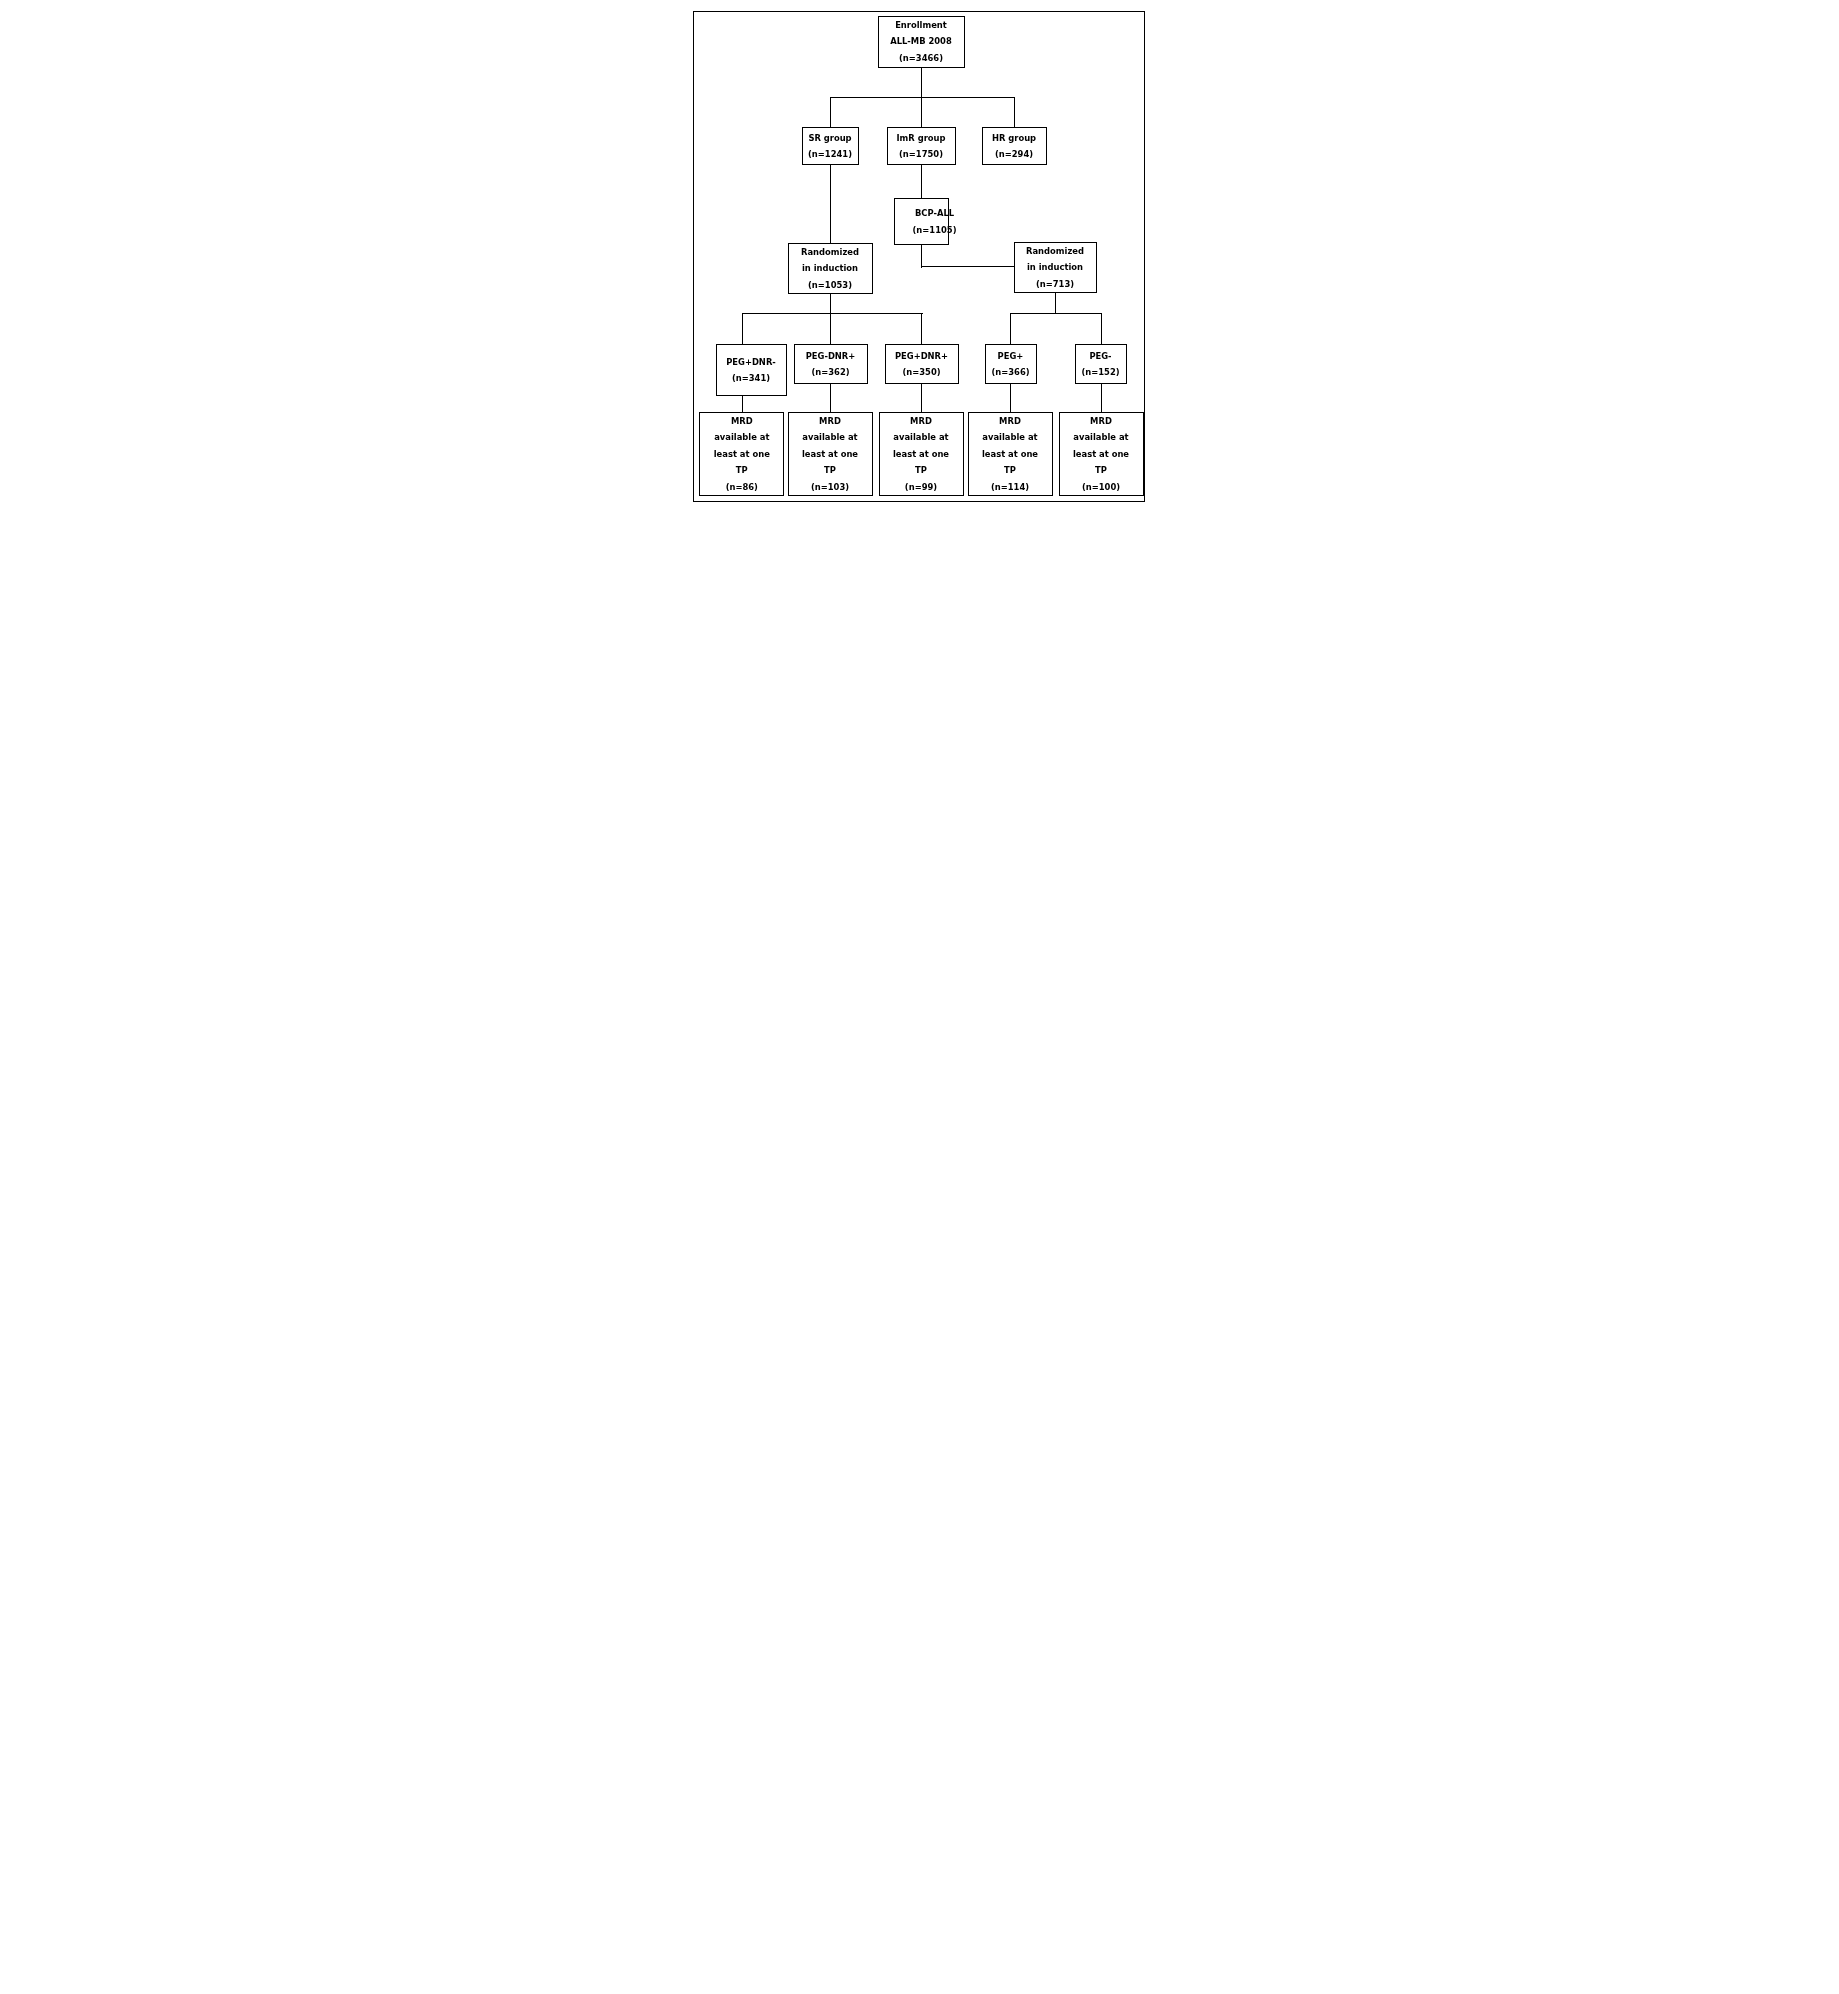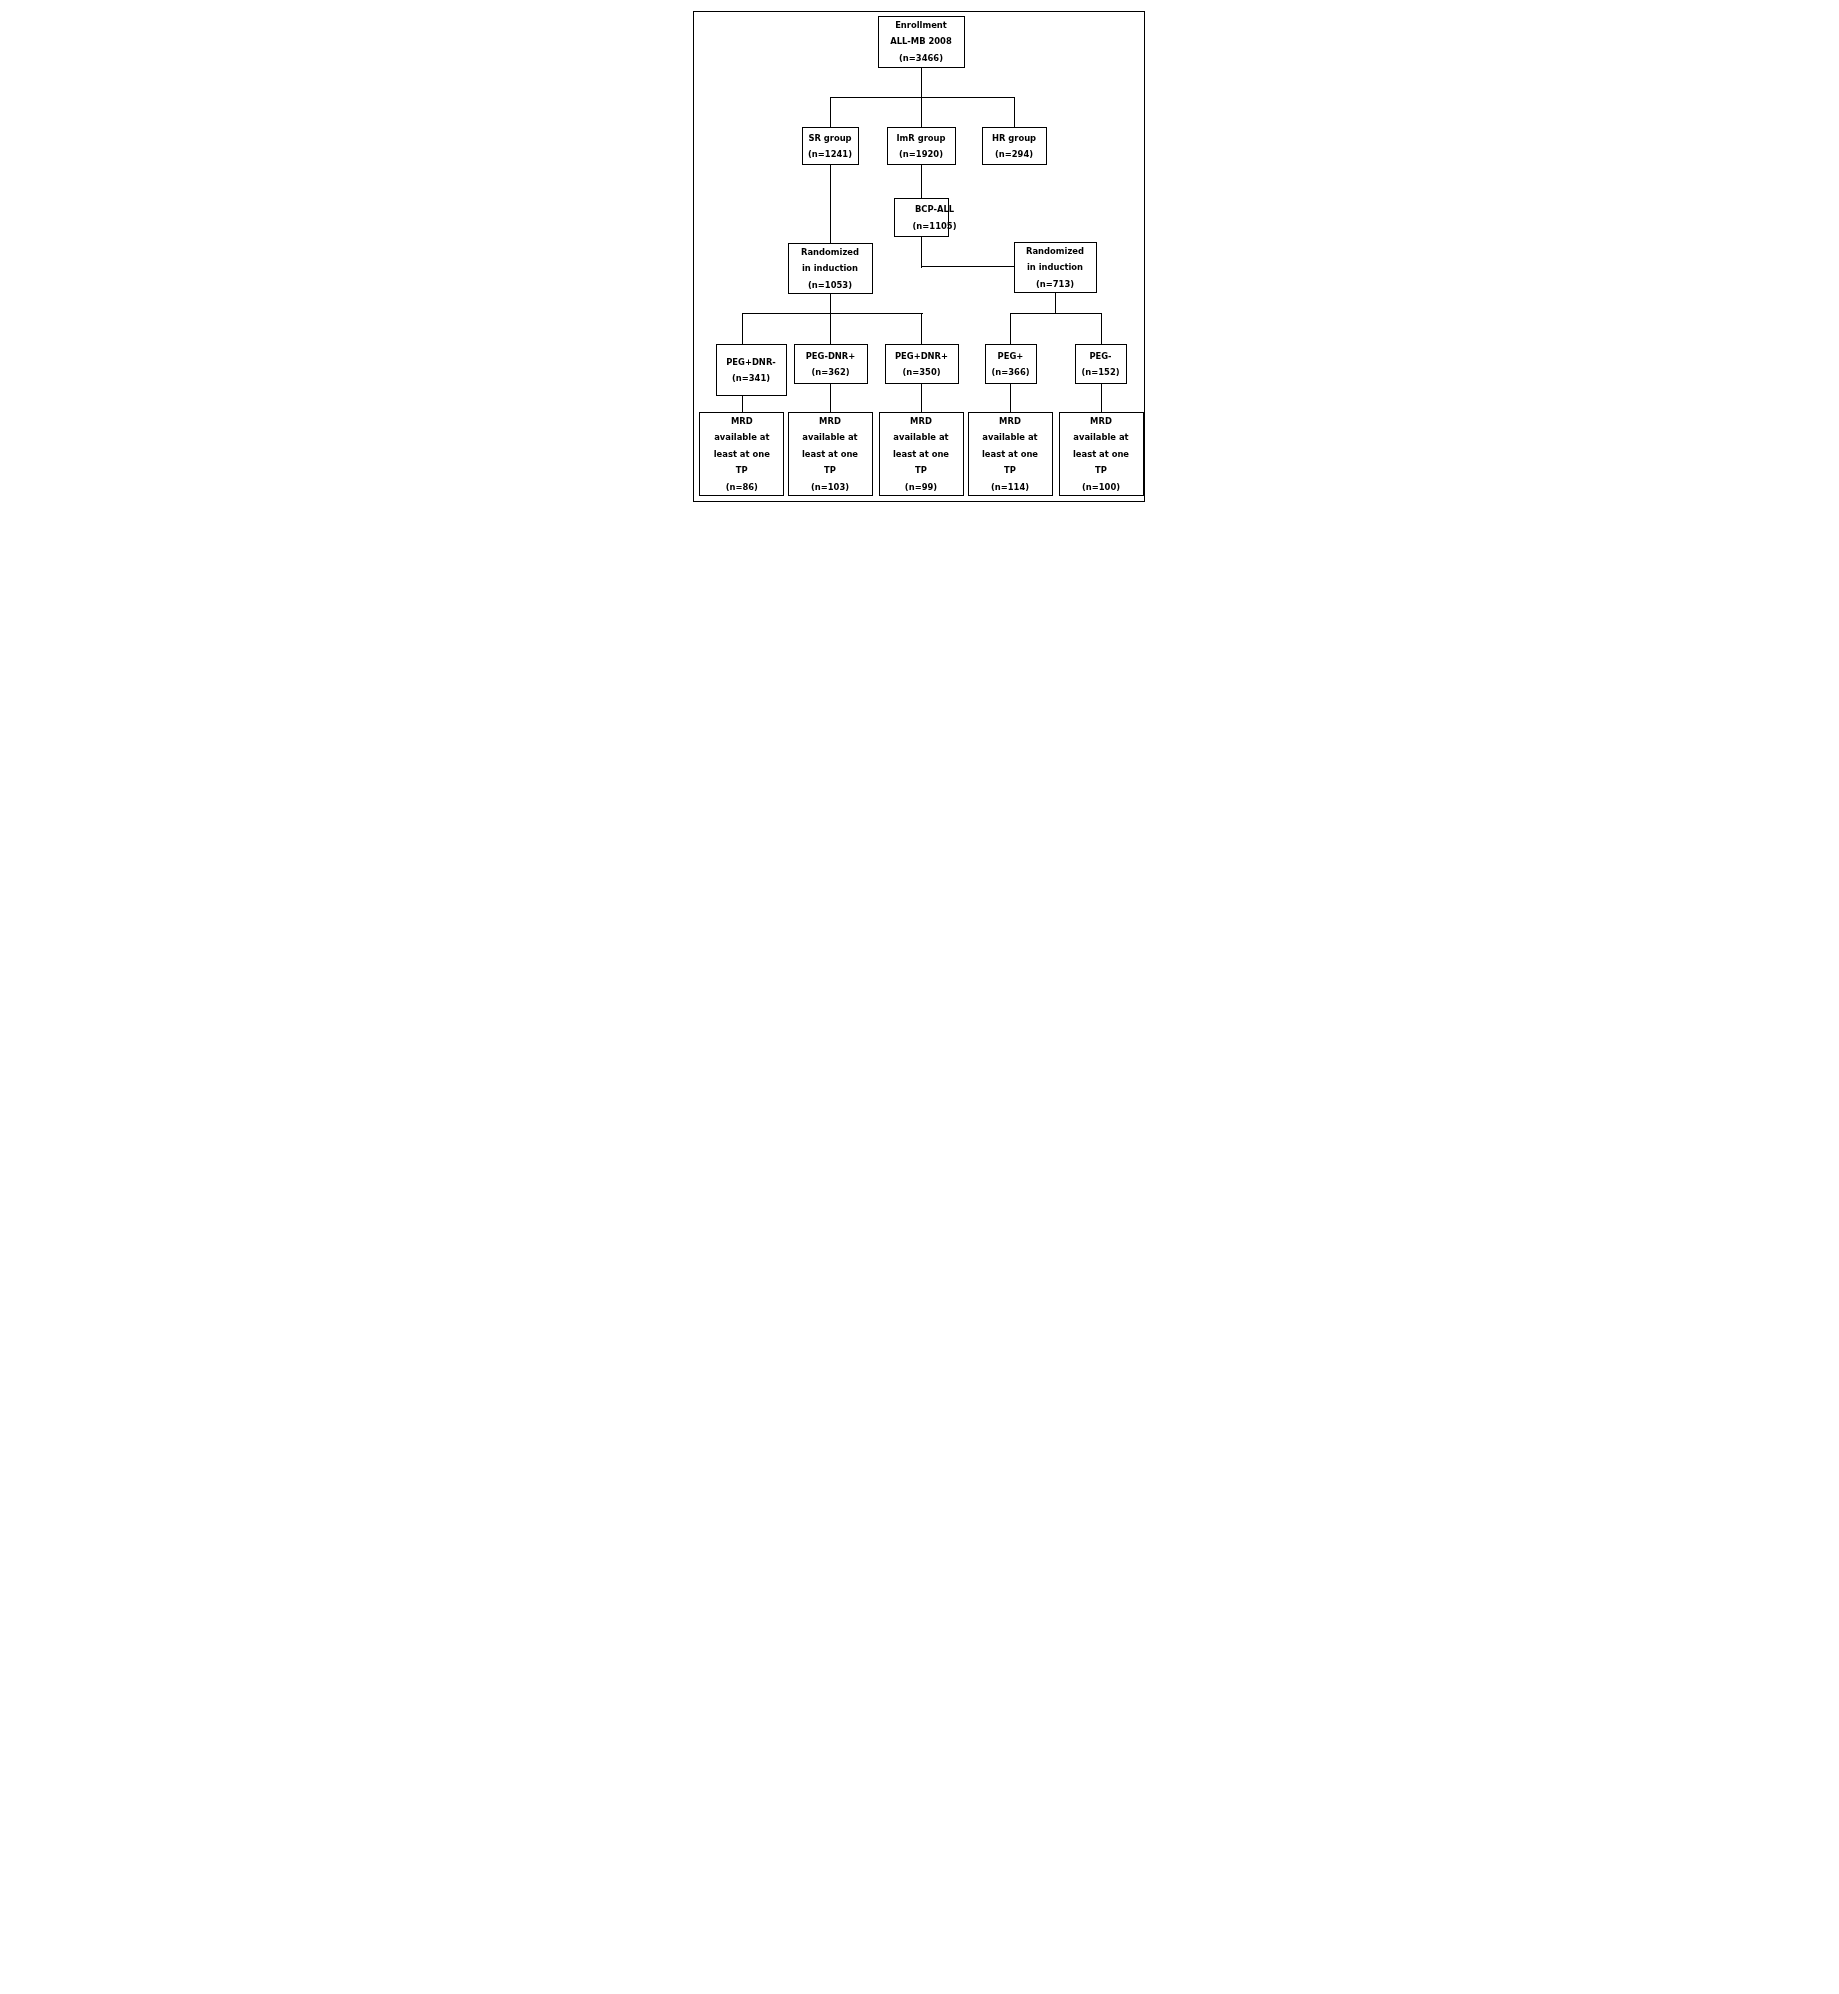--- a/index.html
+++ b/index.html
@@ -81,28 +81,28 @@
 ALL-MB 2008
 (n=3466)</span>
   </div>
 
   <div class="node" style="left:112px; top:119px; width:57px; height:38px;">
     <span class="txt">SR group
 (n=1241)</span>
   </div>
   <div class="node" style="left:197px; top:119px; width:69px; height:38px;">
     <span class="txt">ImR group
-(n=1920)</span>
+(n=1750)</span>
   </div>
   <div class="node" style="left:292px; top:119px; width:65px; height:38px;">
     <span class="txt">HR group
 (n=294)</span>
   </div>
 
-  <div class="node" style="left:204px; top:190px; width:55px; height:39px;padding-left:27px;">
+  <div class="node" style="left:204px; top:190px; width:55px; height:47px;padding-left:27px;">
     <span class="txt">BCP-ALL
 (n=1105)</span>
   </div>
 
   <div class="node" style="left:98px; top:235px; width:85px; height:51px;">
     <span class="txt">Randomized
 in induction
 (n=1053)</span>
   </div>
   <div class="node" style="left:324px; top:234px; width:83px; height:51px;">

